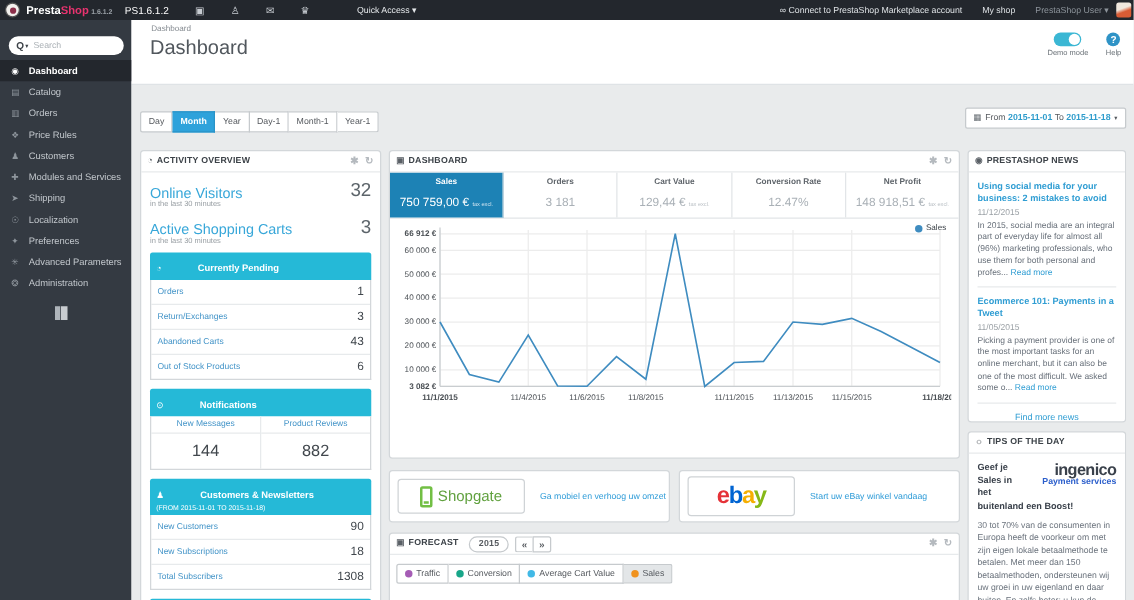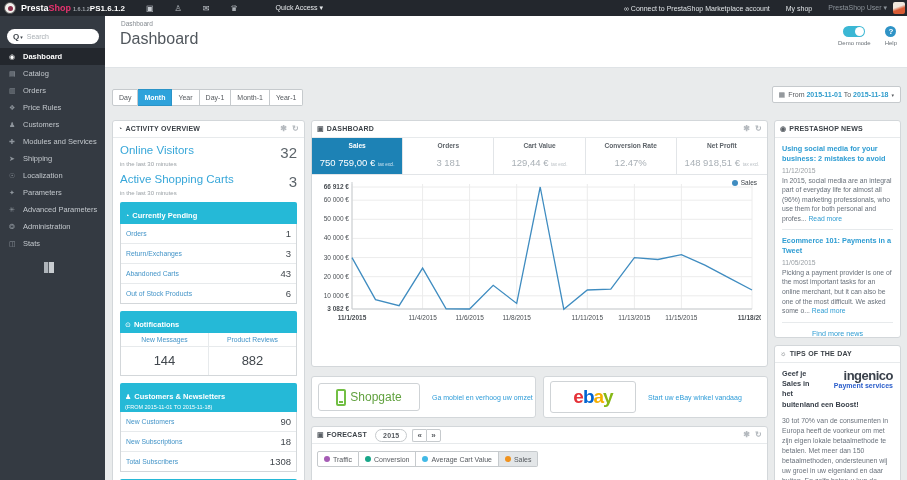--- a/index.html
+++ b/index.html
@@ -6,21 +6,21 @@
   html,body { width:907px; height:480px; overflow:hidden; }
   body { font-family:"Liberation Sans", sans-serif; background:#e9ebec; position:relative; color:#3c4248; }
 
   
   .topbar { position:absolute; top:0; left:0; width:907px; height:16px; background:#23272d; display:flex; align-items:center; z-index:30; }
   .logo-circle { width:12px; height:12px; border-radius:50%; background:#f2f0ed; margin-left:4px; position:relative; border:1px solid #555; }
   .logo-circle:after { content:""; position:absolute; left:3px; top:3px; width:5px; height:5px; border-radius:50%; background:#8c2f4a; }
   .brand { margin-left:5px; font-size:9px; font-weight:bold; color:#fff; white-space:nowrap; }
   .brand .pink { color:#e8336f; }
   .brand-ver { font-size:5.5px; color:#9aa0a6; margin-left:2px; }
-  .shopname { color:#fff; font-size:8px; font-weight:bold; }
+  .shopname { color:#fff; font-size:8px; font-weight:normal; margin-left:10px; }
   .tb-ico { color:#c7ccd1; font-size:8px; margin-left:21px; cursor:pointer; }
   .quick { color:#e6e9ec; font-size:7px; margin-left:38px; cursor:pointer; }
   .tb-right { margin-left:auto; display:flex; align-items:center; }
   .tb-link { color:#dfe3e6; font-size:7px; margin-right:16px; cursor:pointer; white-space:nowrap; }
   .tb-user { color:#8d949b; font-size:7px; margin-right:6px; cursor:pointer; }
   .avatar { width:12px; height:12px; border-radius:2px; background:linear-gradient(160deg,#f0e8de 40%,#d95c35 60%); margin-right:2px; cursor:pointer; }
 
   
   .sidebar { position:absolute; top:16px; left:0; width:105px; bottom:0; background:#343a42; z-index:20; }
   .search-box { margin:13px 6px 4px 7px; height:15px; background:#fff; border-radius:8px; display:flex; align-items:center; padding:0 6px; }
@@ -69,26 +69,26 @@
   .col-c { position:absolute; left:662px; top:0; width:127px; bottom:-40px; }
 
   .panel { background:#fff; border:1px solid #d3d7da; border-radius:3px; position:relative; }
   .panel-hd { height:17px; line-height:16px; padding:0 5px; font-size:7px; font-weight:bold; color:#3c4248; border-bottom:1px solid #e7eaec; position:relative; letter-spacing:.2px; }
   .panel-hd .hd-ico { font-size:7px; color:#5a6066; margin-right:3px; }
   .panel-tools { position:absolute; right:5px; top:0; color:#b4b9be; font-size:8px; }
   .panel-tools span { cursor:pointer; margin-left:5px; }
 
   
   .ao-body { padding:6px 7px; }
-  .stat-line { display:flex; align-items:flex-start; justify-content:space-between; }
+  .stat-line { display:flex; align-items:flex-end; justify-content:space-between; }
   .stat-line .s-label { font-size:11.5px; color:#38a7d9; cursor:pointer; }
   .stat-line .s-value { font-size:15px; color:#5c646a; }
   .stat-sub { font-size:6px; color:#9aa0a5; margin:0 0 6px; }
   .cyan-bar { background:#25b9d7; color:#fff; padding:2px 5px; border-radius:2px 2px 0 0; }
-  .cyan-bar .cb-title { font-size:7.5px; font-weight:bold; }
+  .cyan-bar .cb-title { font-size:7.5px; font-weight:bold;margin-left:26px; }
   .cyan-bar .cb-ico { font-size:7px; margin-right:3px; }
   .cyan-bar .cb-sub { font-size:5.5px; display:block; margin-top:1px; }
   .list-box { border:1px solid #d3d7da; border-top:none; margin-bottom:7px; }
   .lrow { display:flex; justify-content:space-between; align-items:center; padding:4px 5px; border-top:1px solid #e7eaec; }
   .lrow:first-child { border-top:none; }
   .lrow .ll { font-size:6.8px; color:#4394c8; cursor:pointer; }
   .lrow .lv { font-size:9.5px; color:#41474d; }
   .notif-grid { display:flex; border:1px solid #d3d7da; border-top:none; margin-bottom:7px; }
   .notif-cell { flex:1; text-align:center; }
   .notif-cell + .notif-cell { border-left:1px solid #e7eaec; }
@@ -210,33 +210,29 @@
     <div class="menu-item">
         <span class="mi-ico">➤</span>
         <span class="mi-label">Shipping</span>
       </div>
     <div class="menu-item">
         <span class="mi-ico">☉</span>
         <span class="mi-label">Localization</span>
       </div>
     <div class="menu-item">
         <span class="mi-ico">✦</span>
-        <span class="mi-label">Parameters</span>
+        <span class="mi-label">Preferences</span>
       </div>
     <div class="menu-item">
         <span class="mi-ico">✳</span>
         <span class="mi-label">Advanced Parameters</span>
       </div>
     <div class="menu-item">
         <span class="mi-ico">❂</span>
         <span class="mi-label">Administration</span>
-      </div>
-    <div class="menu-item">
-        <span class="mi-ico">◫</span>
-        <span class="mi-label">Stats</span>
       </div>
   </div>
   <div class="collapse-btn"></div>
 </div>
 
 <div class="main">
   <div class="page-head">
     <div class="crumb">Dashboard</div>
     <div class="page-title">Dashboard</div>
     <div class="head-right">

